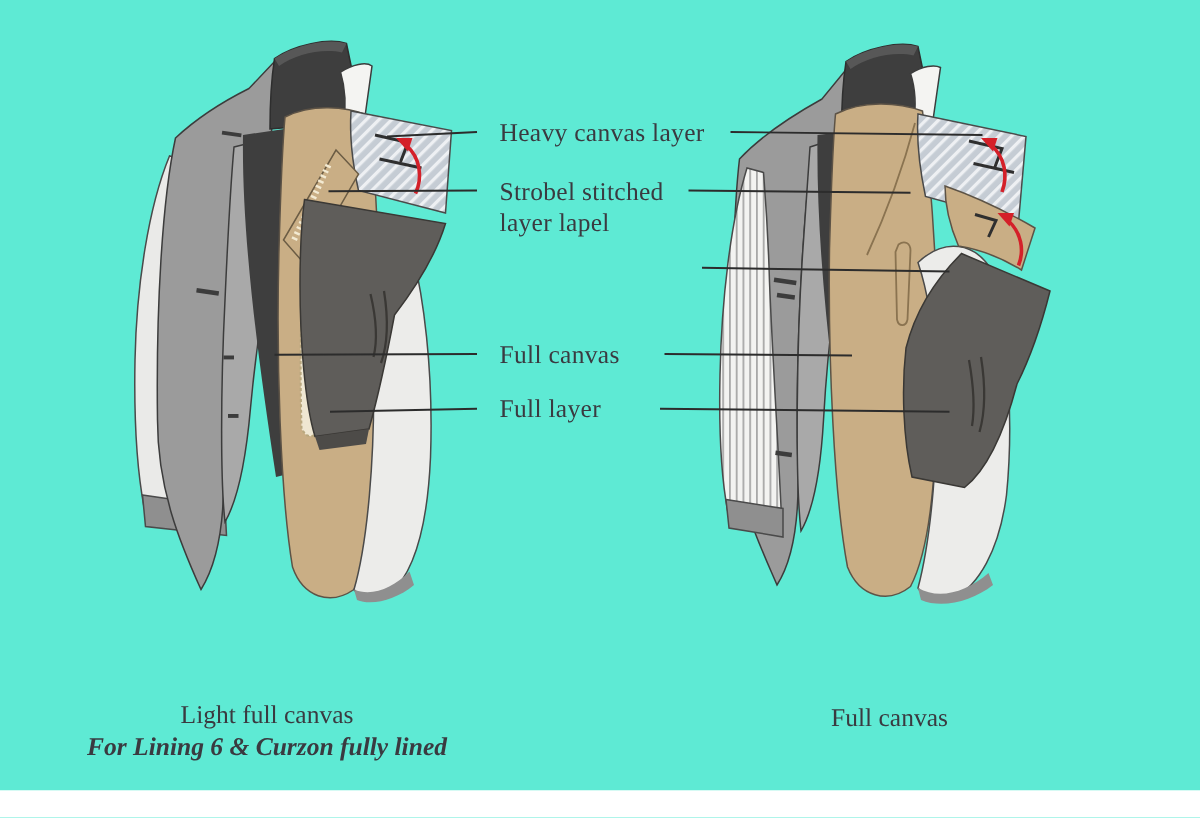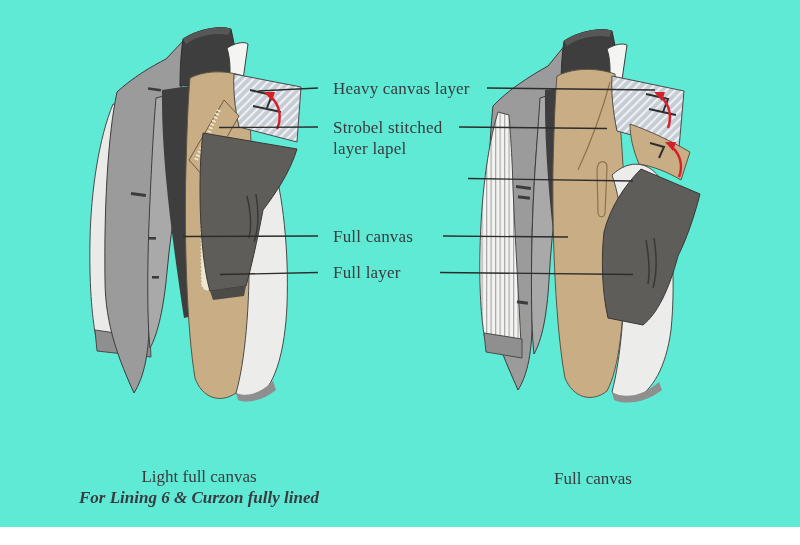--- a/index.html
+++ b/index.html
@@ -128,21 +128,21 @@
       <path d="M318,272.5 L220,274.5"></path>
       <path d="M440,272.5 L633,274.5"></path>
     </g>
   </svg>
 
   <div class="label" style="left:333px;top:78px">Heavy canvas layer</div>
   <div class="label wrap" style="left:333px;top:117px">Strobel stitched layer lapel</div>
   <div class="label" style="left:333px;top:226px">Full canvas</div>
   <div class="label" style="left:333px;top:262px">Full layer</div>
 
-  <div class="caption" style="left:74px;top:466px;width:250px">
+  <div class="caption" style="left:53px;top:466px;width:250px">
     <div>Light full canvas</div>
     <div class="sub">For Lining 6 &amp; Curzon fully lined</div>
   </div>
   <div class="caption" style="left:468px;top:468px;width:250px">
     <div>Full canvas</div>
   </div>
 
 </div>
 
 </body></html>

